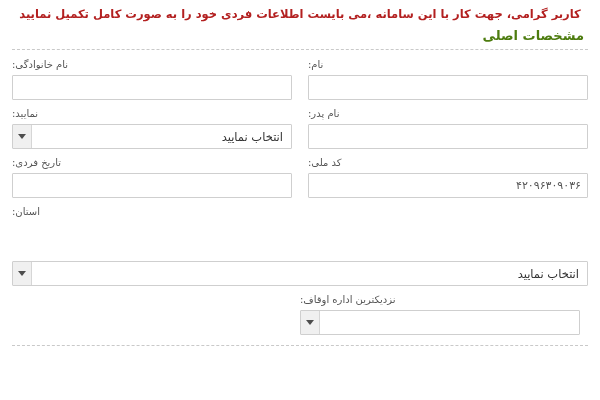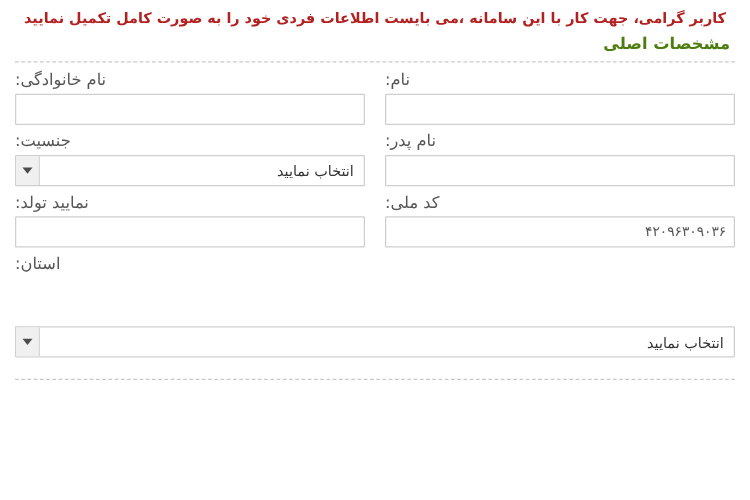--- a/index.html
+++ b/index.html
@@ -53,21 +53,21 @@
     box-sizing: border-box;
     display: flex;
     flex-direction: column;
     align-items: flex-end;
   }
   .cell.half { width: 50%; }
   .cell.full { width: 100%; gap: 39px; }
   .cell.pad-right { padding-right: 0; padding-left: 8px; }
   .cell.pad-left { padding-left: 0; padding-right: 8px; }
   .lbl {
-    font-size: 13px;
+    font-size: 10px;
     color: #555555;
     margin-bottom: 3px;
     line-height: 14px;
     white-space: nowrap;
   }
   .ctl {
     width: 100%;
     height: 25px;
     box-sizing: border-box;
     border: 1px solid #cfcfcf;
@@ -159,56 +159,67 @@
       <input class="ctl" type="text" value="" style="">
     </div>
   </div>
 
   <div class="row">
     <div class="cell half pad-right">
       <div class="lbl">نام پدر:</div>
       <input class="ctl" type="text" value="" style="">
     </div>
     <div class="cell half pad-left">
-      <div class="lbl">جنسیت:</div>
+      <div class="lbl">نمایید:</div>
       <div class="select-wrap">
         <select class="ctl">
           <option>انتخاب نمایید</option>
         </select>
         <span class="arrow-box">
             <span class="caret"></span>
           </span>
       </div>
     </div>
   </div>
 
   <div class="row">
     <div class="cell half pad-right">
       <div class="lbl">کد ملی:</div>
       <input class="ctl ltr-num" type="text" value="۴۲۰۹۶۳۰۹۰۳۶" style="">
     </div>
     <div class="cell half pad-left">
-      <div class="lbl">نمایید تولد:</div>
+      <div class="lbl">تاریخ فردی:</div>
       <input class="ctl" type="text" value="" style="">
     </div>
   </div>
 
   <div class="row">
     <div class="cell full">
       <div class="lbl">استان:</div>
       <div class="select-wrap">
         <select class="ctl">
           <option>انتخاب نمایید</option>
         </select>
         <span class="arrow-box">
             <span class="caret"></span>
           </span>
       </div>
     </div>
   </div>
 
   <div class="row row-tight">
+    <div class="cell half pad-left">
+      <div class="lbl">نزدیکترین اداره اوقاف:</div>
+      <div class="select-wrap">
+        <select class="ctl">
+          <option></option>
+        </select>
+        <span class="arrow-box">
+            <span class="caret"></span>
+          </span>
+      </div>
+    </div>
   </div>
 
   <div class="spacer-sm"></div>
   <div class="divider"></div>
 
 </div>
 
 </body></html>

